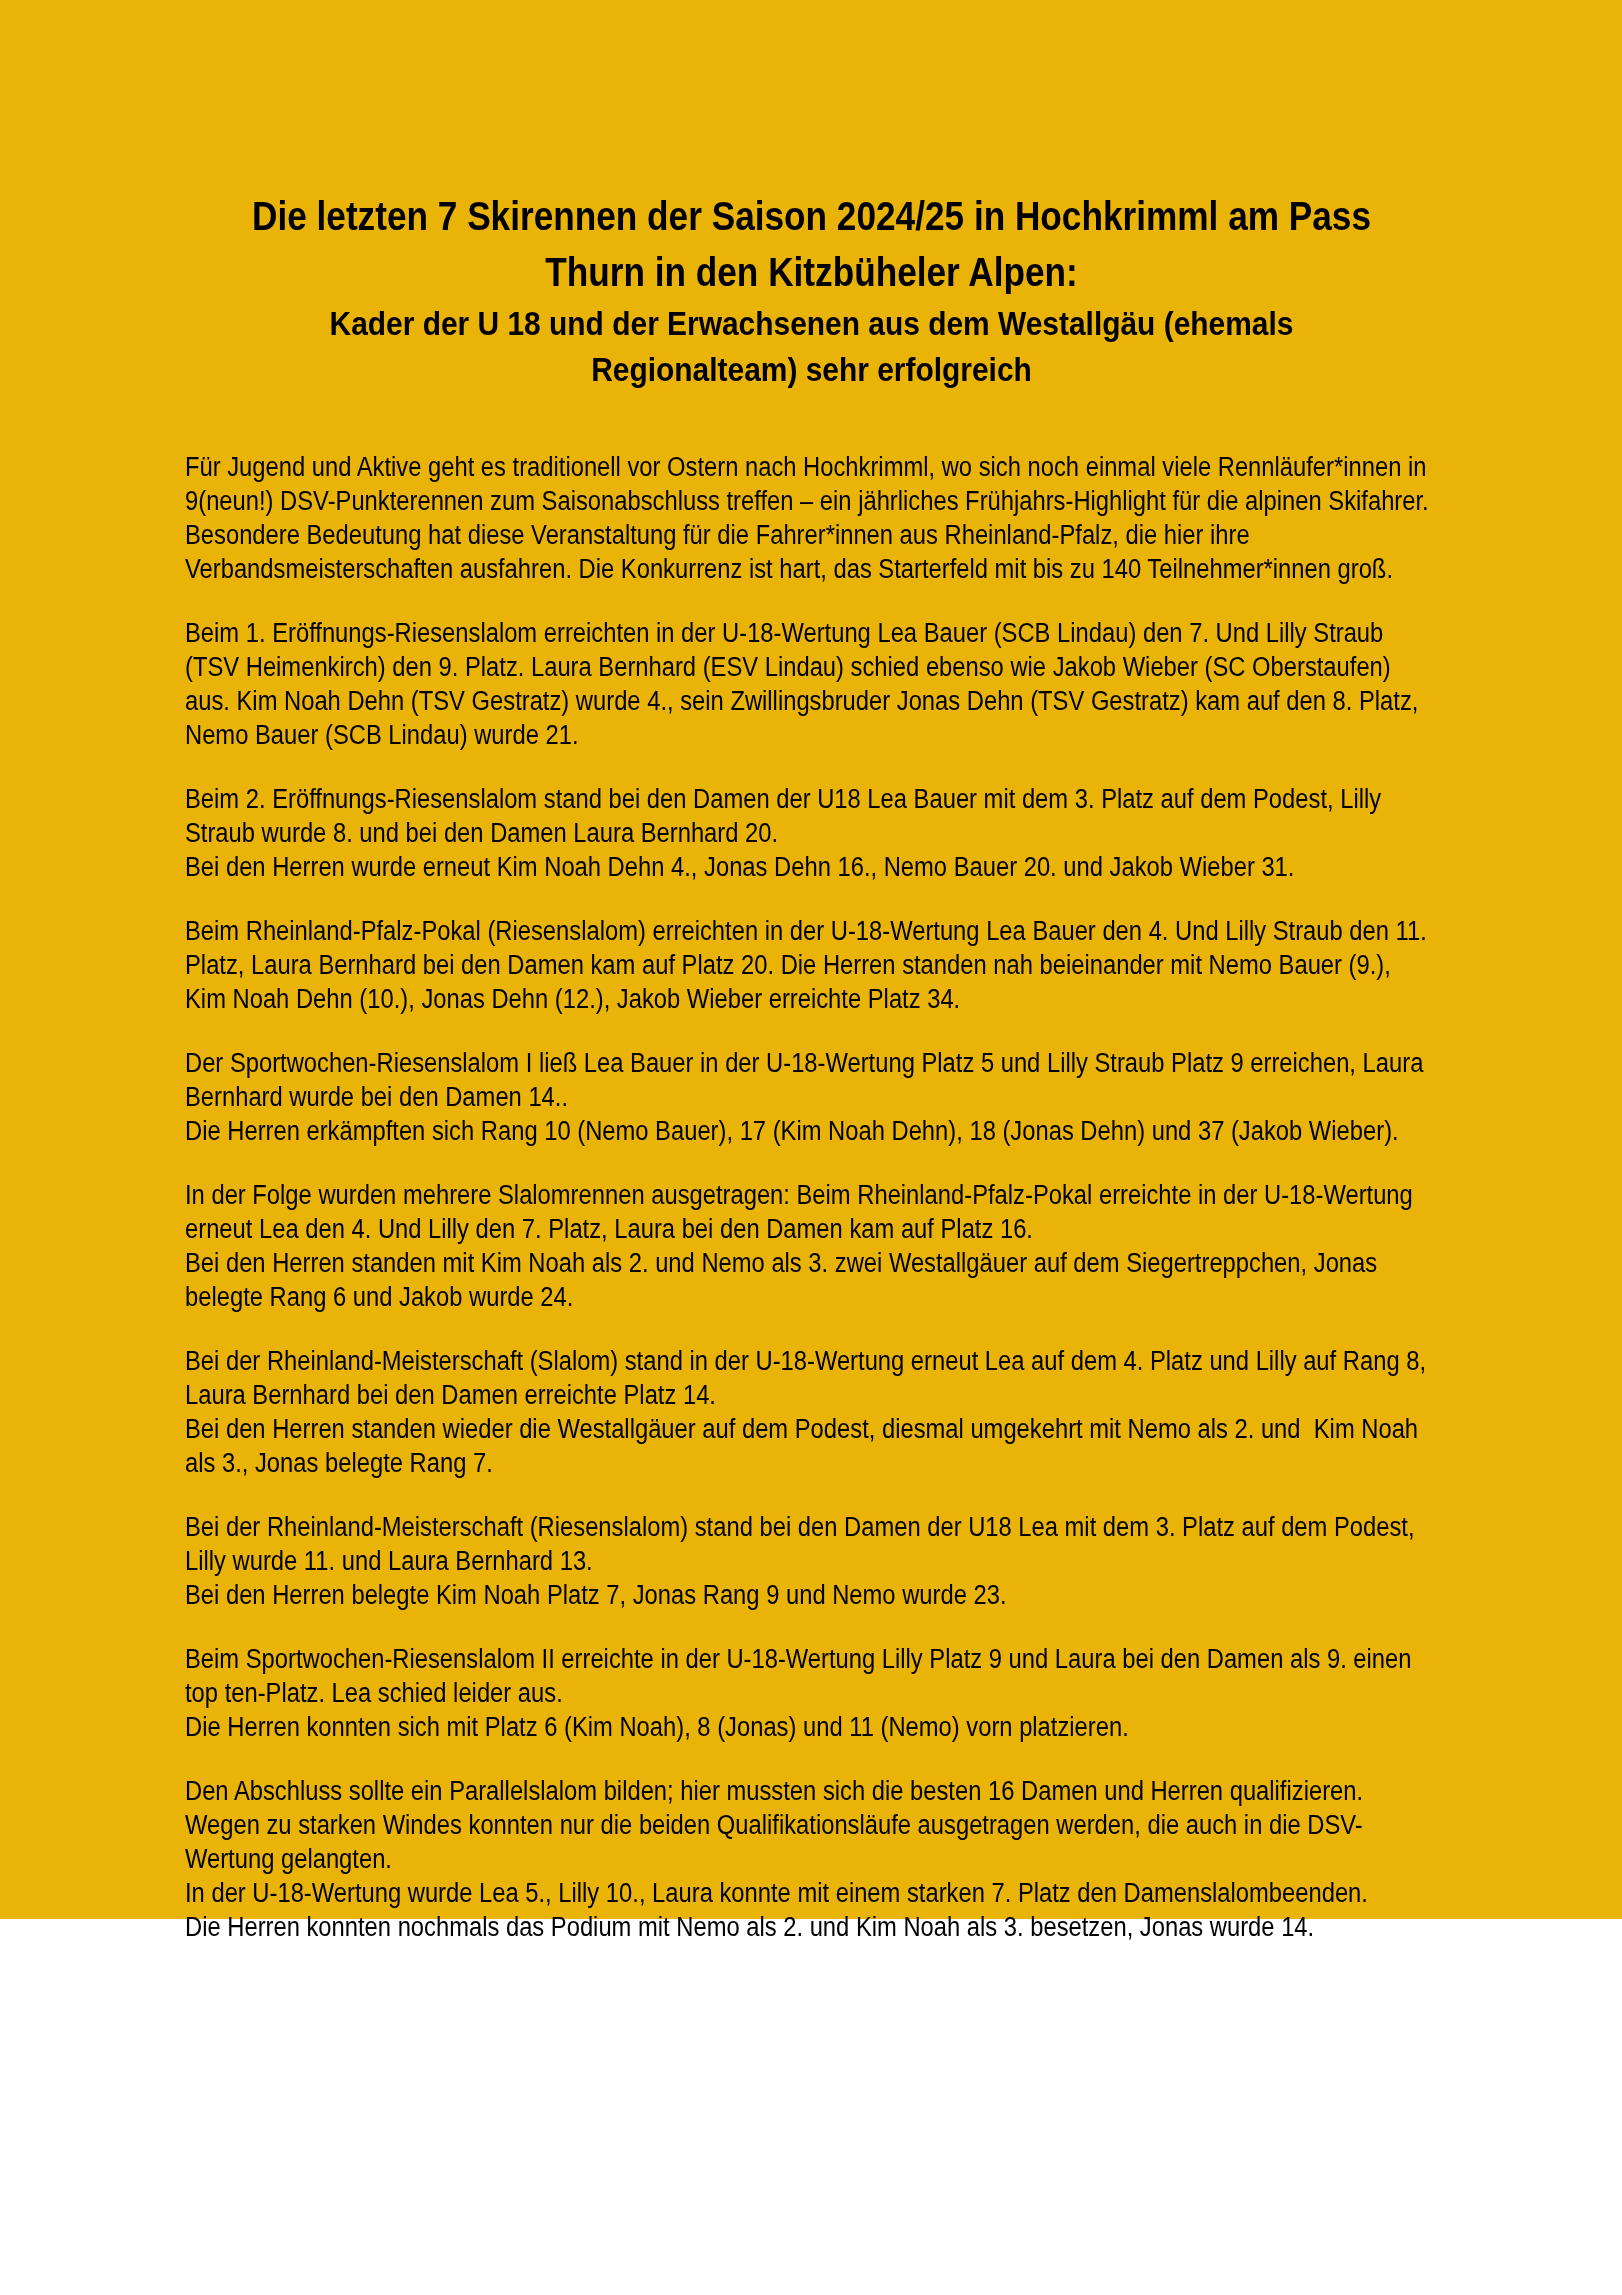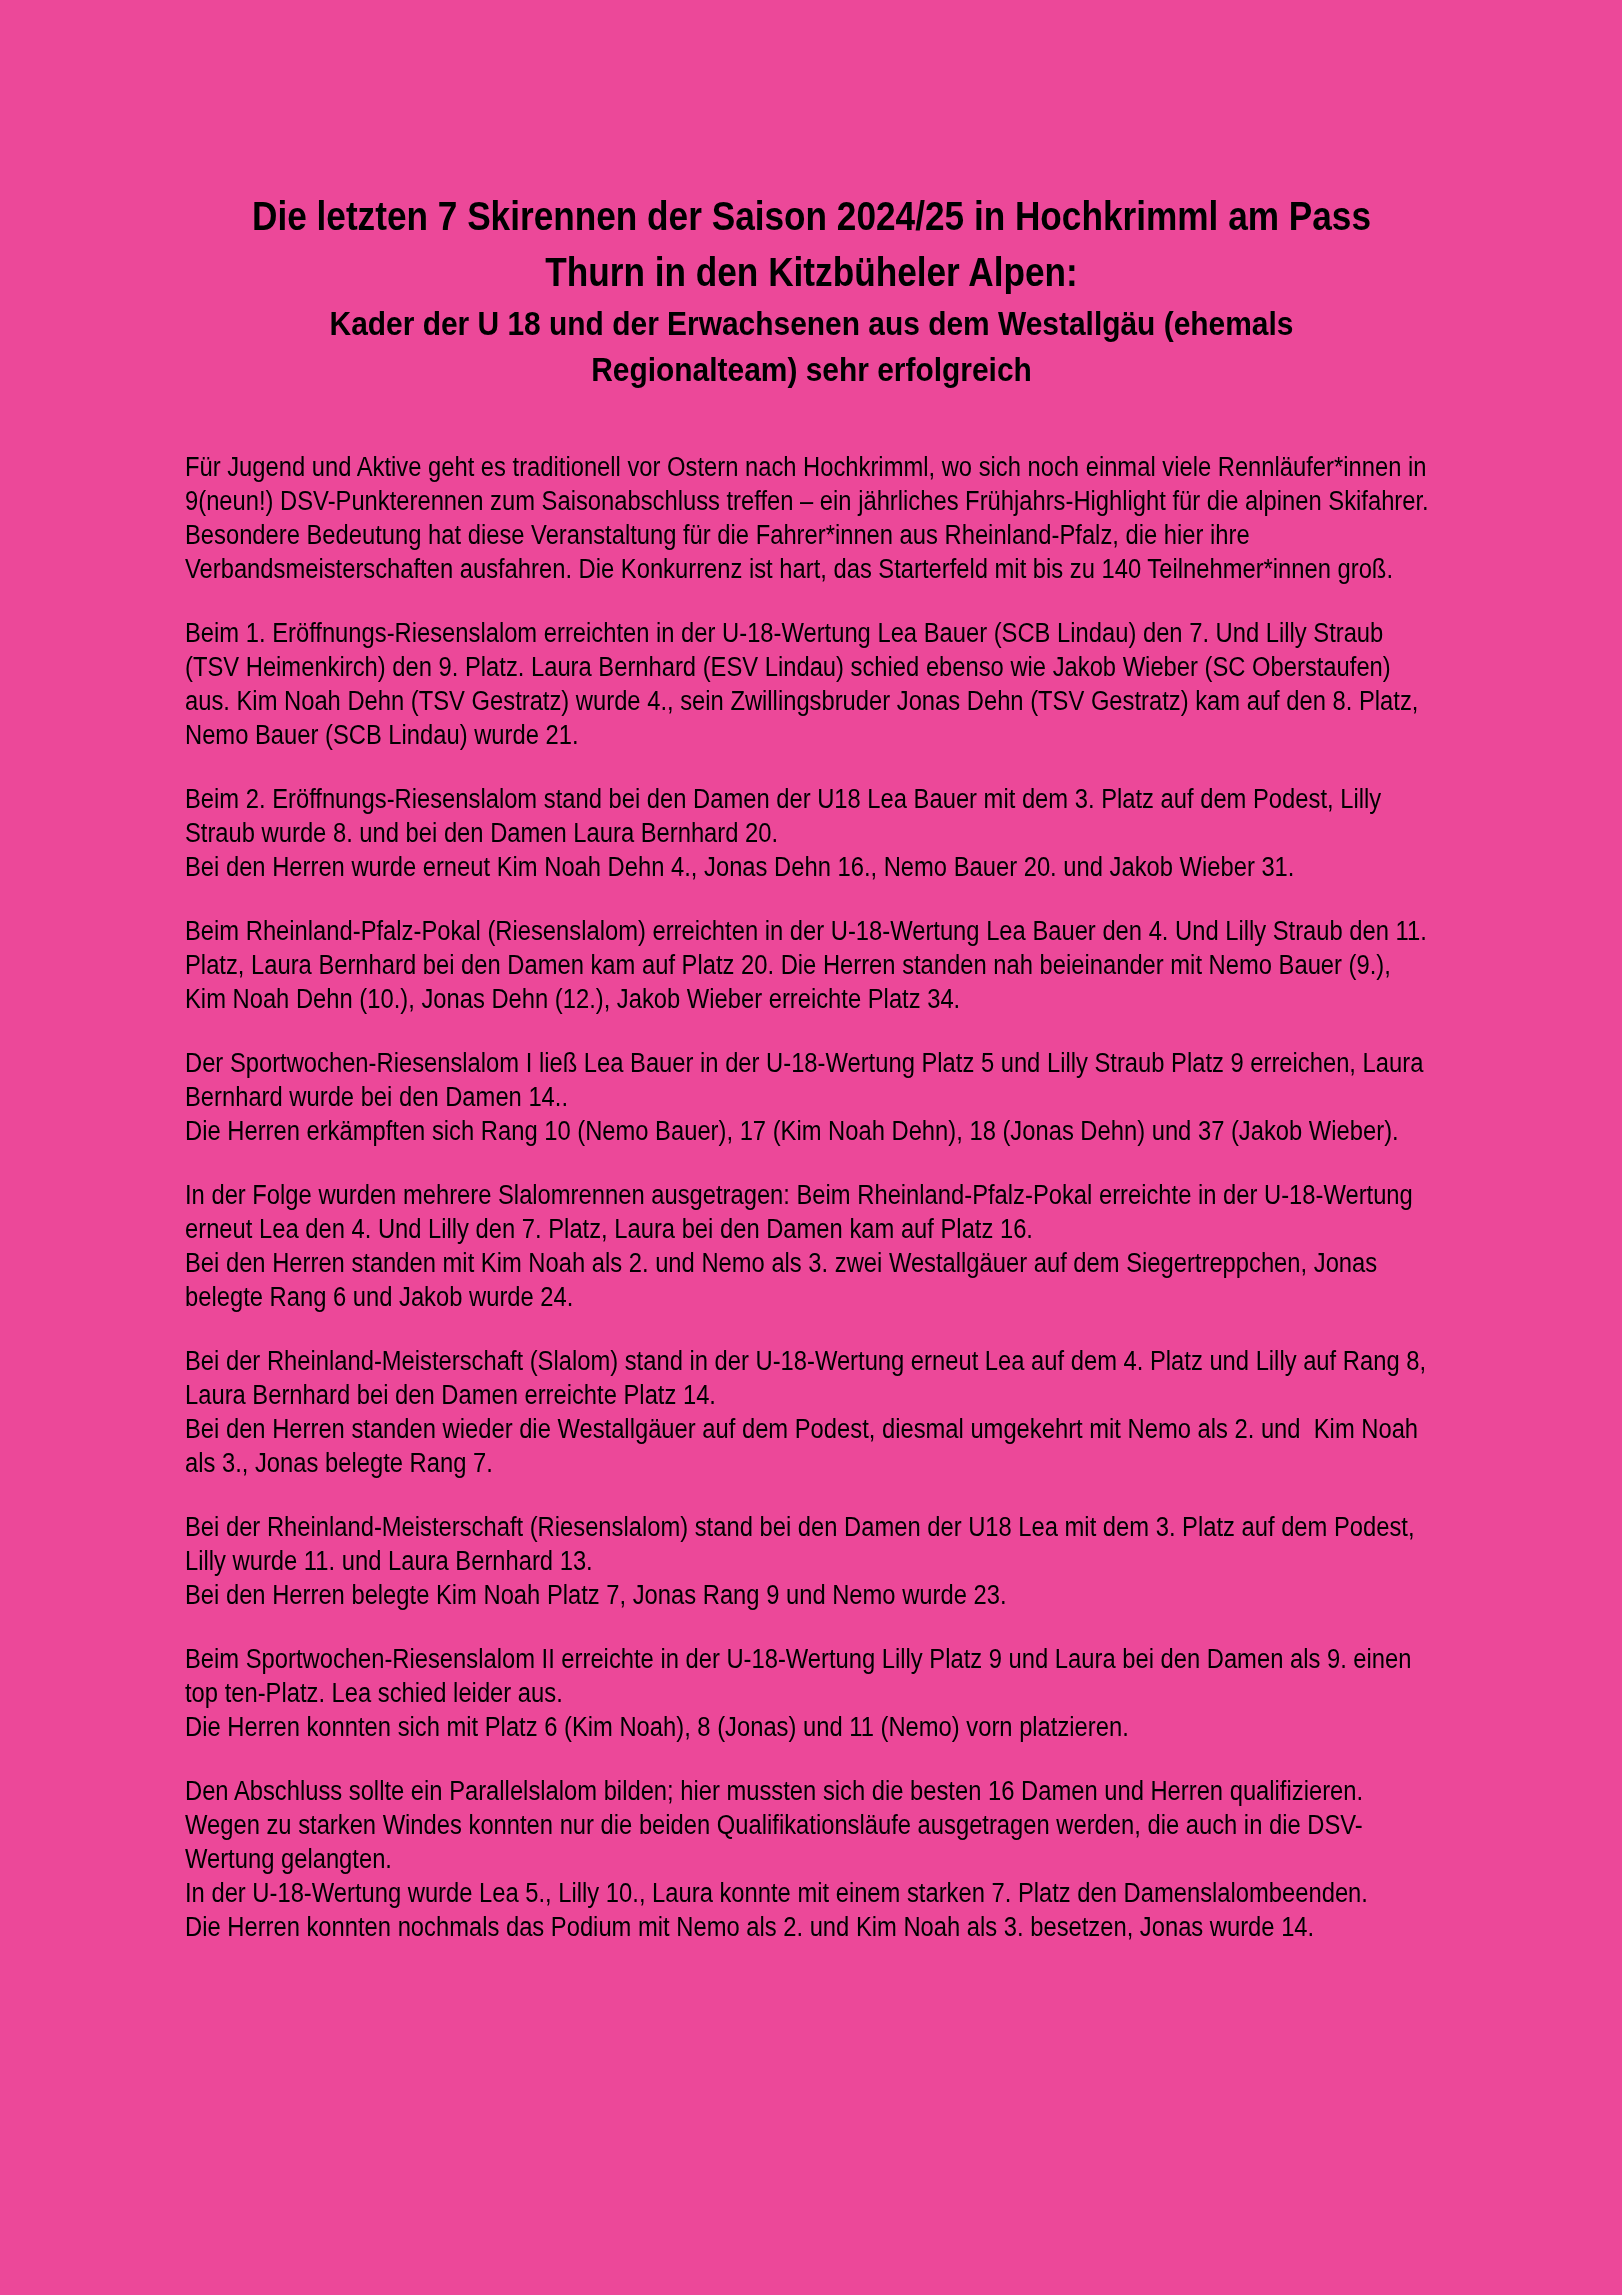--- a/index.html
+++ b/index.html
@@ -5,25 +5,25 @@
   html, body { margin: 0; padding: 0; }
   body {
     width: 1622px;
     height: 2295px;
     background: #ffffff;
     overflow: hidden;
   }
   .page {
     box-sizing: border-box;
     width: 1622px;
-    height: 2295px;
+    height: 1919px;
     padding: 188px 185px 0 185px;
     font-family: "Liberation Sans", sans-serif;
     color: #000000;
-    background: #ec4899;
+    background: #eab308;
   }
   
   .doc-title {
     margin: 0 0 0 -85px;
     width: 1423px;
     transform: scaleX(0.88);
     transform-origin: 50% 0;
     font-size: 40px;
     line-height: 56px;
     font-weight: 700;

